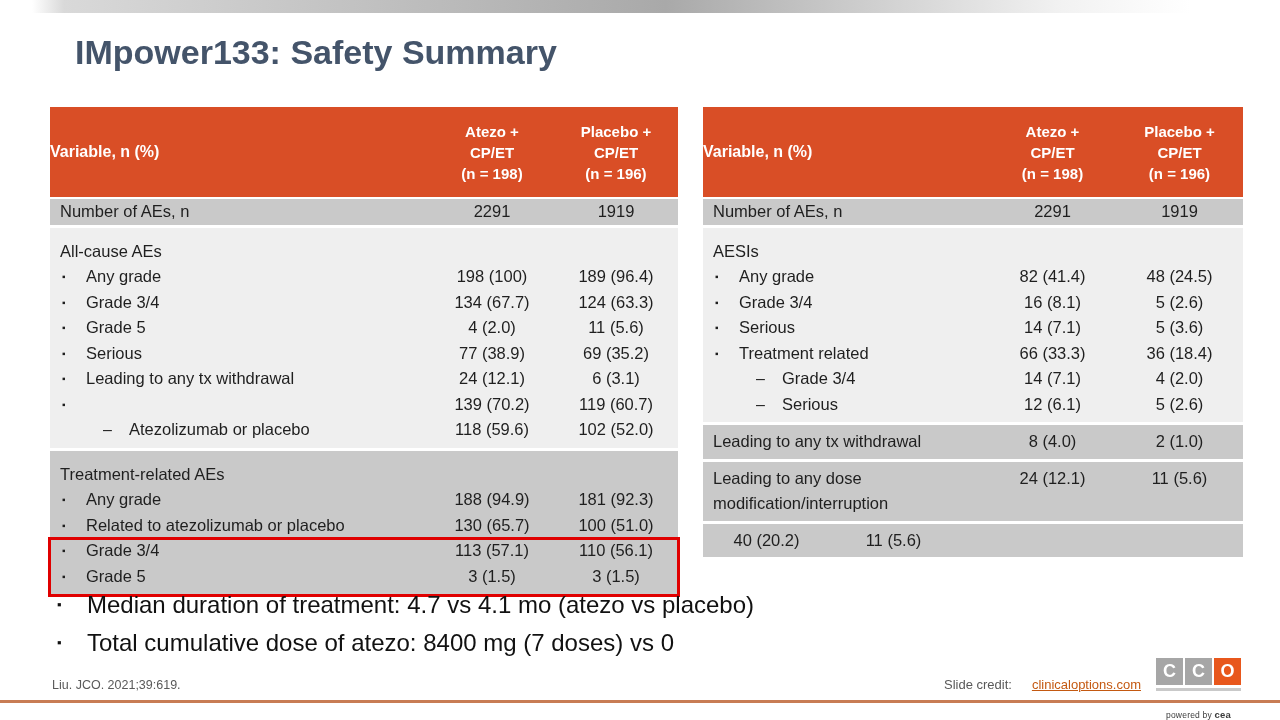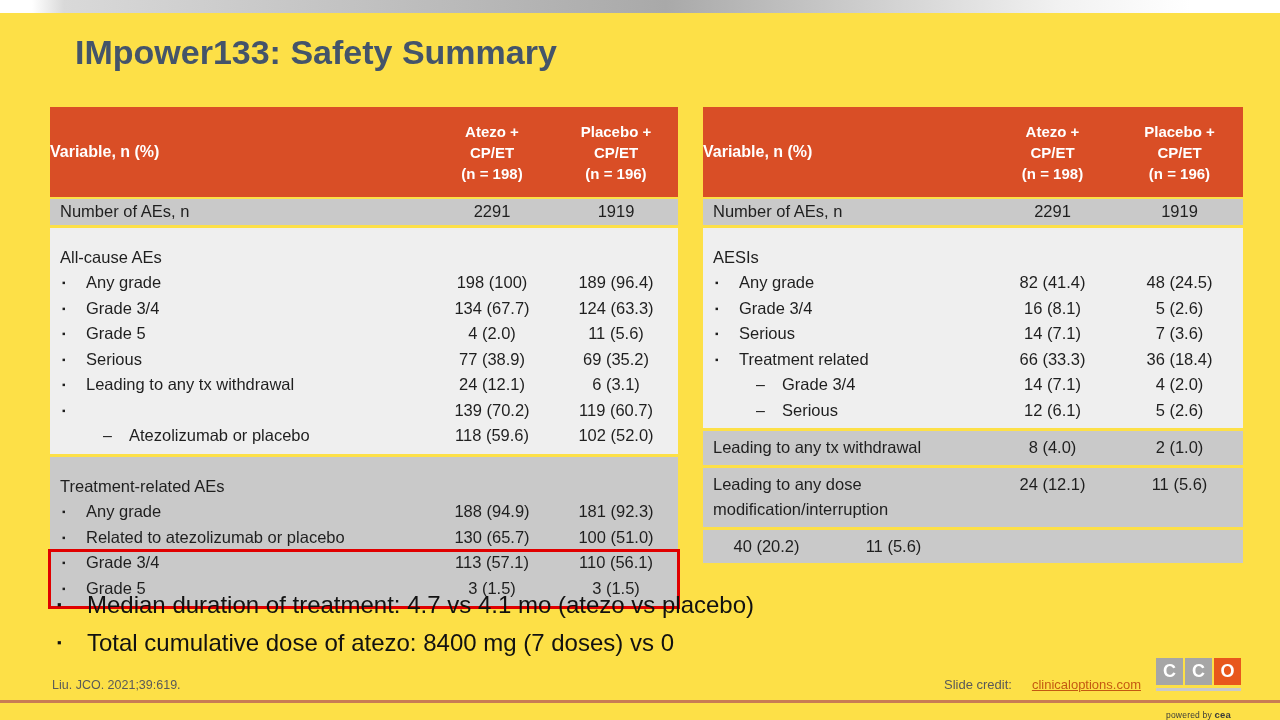--- a/index.html
+++ b/index.html
@@ -1,17 +1,17 @@
 <!DOCTYPE html>
 <html style="--header-orange: #D94E26; --row-dark: #C9C9C9; --row-light: #EFEFEF; --title-blue: #44546A; --highlight-red: #E00000; --link-orange: #C45911; --footer-rule: #C87C54; --logo-gray: #A6A6A6; --logo-orange: #E8571C;"><head>
 <meta charset="utf-8">
 <style>
   *{box-sizing:border-box}
   body{margin:0;background:#888}
-  .slide{position:relative;width:1280px;height:720px;background:#fde047;overflow:hidden;
+  .slide{position:relative;width:1280px;height:720px;background:#ffffff;overflow:hidden;
          font-family:"Liberation Sans",sans-serif}
   .topbar{position:absolute;top:0;left:0;width:100%;height:13px;
           background:linear-gradient(90deg,#fff 0%,#fff 2.5%,#d9d9d9 5%,#a9a9a9 52%,#f2f2f2 83%,#fff 93%)}
   .title{position:absolute;top:33px;left:75px;margin:0;font-size:34px;font-weight:700;
          color:var(--title-blue,#44546a)}
   .tbl{position:absolute;top:107px}
   .t-left{left:50px;width:628px}
   .t-right{left:703px;width:540px}
   .t-head{display:flex;height:90px;background:var(--header-orange,#d94e26);color:#fff;
           font-weight:700;margin-bottom:2px}
@@ -26,21 +26,21 @@
   .t-row .num{text-align:center}
   .t-row .lab{display:flex;padding-left:10px}
   .t-row.i1 .lab{padding-left:12px}
   .t-row.i2 .lab{padding-left:53px}
   .marker{flex:0 0 24px}
   .i1 .marker{font-size:10px}
   .i2 .marker{flex-basis:26px;font-size:16px}
   .s-dark{background:var(--row-dark,#c9c9c9)}
   .s-light{background:var(--row-light,#efefef)}
   .gap{margin-top:3px}
-  .pad-top{padding-top:17px}
+  .pad-top{padding-top:11px}
   .pad-bottom{padding-bottom:5px}
   .pad-both{padding-top:4px;padding-bottom:4px}
   .red-box{position:absolute;left:-2px;right:-2px;bottom:-3px;height:60px;
            border:3px solid var(--highlight-red,#e00000);pointer-events:none}
   .bullets{position:absolute;left:57px;top:590px}
   .b-item{display:flex;align-items:flex-start;font-size:24px;line-height:30px;color:#111;margin-bottom:8px}
   .b-marker{flex:0 0 30px;font-size:13px;line-height:30px}
   .reference{position:absolute;top:678px;left:52px;font-size:12.5px;color:#595959}
   .credit{position:absolute;top:677px;right:139px;font-size:13px;color:#595959}
   .credit-link{color:var(--link-orange,#c45911);text-decoration:underline;margin-left:20px;cursor:pointer}
@@ -225,21 +225,21 @@
           </div>
           <div class="num">16 (8.1)</div>
           <div class="num">5 (2.6)</div>
         </div>
         <div class="t-row s-light i1">
           <div class="lab">
             <span class="marker">▪</span>
             <span class="lbl">Serious</span>
           </div>
           <div class="num">14 (7.1)</div>
-          <div class="num">7 (3.6)</div>
+          <div class="num">5 (3.6)</div>
         </div>
         <div class="t-row s-light i1">
           <div class="lab">
             <span class="marker">▪</span>
             <span class="lbl">Treatment related</span>
           </div>
           <div class="num">66 (33.3)</div>
           <div class="num">36 (18.4)</div>
         </div>
         <div class="t-row s-light i2">

